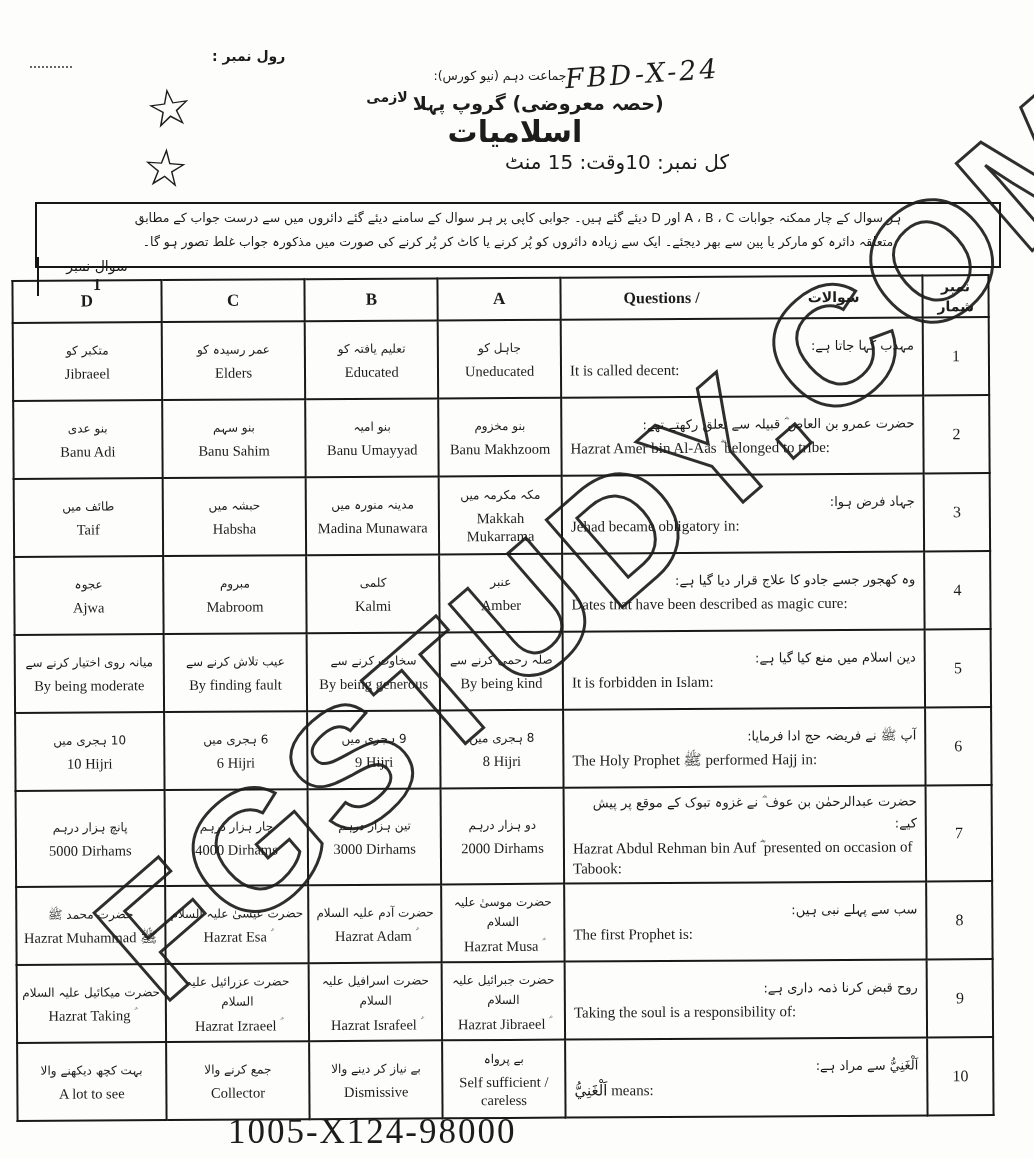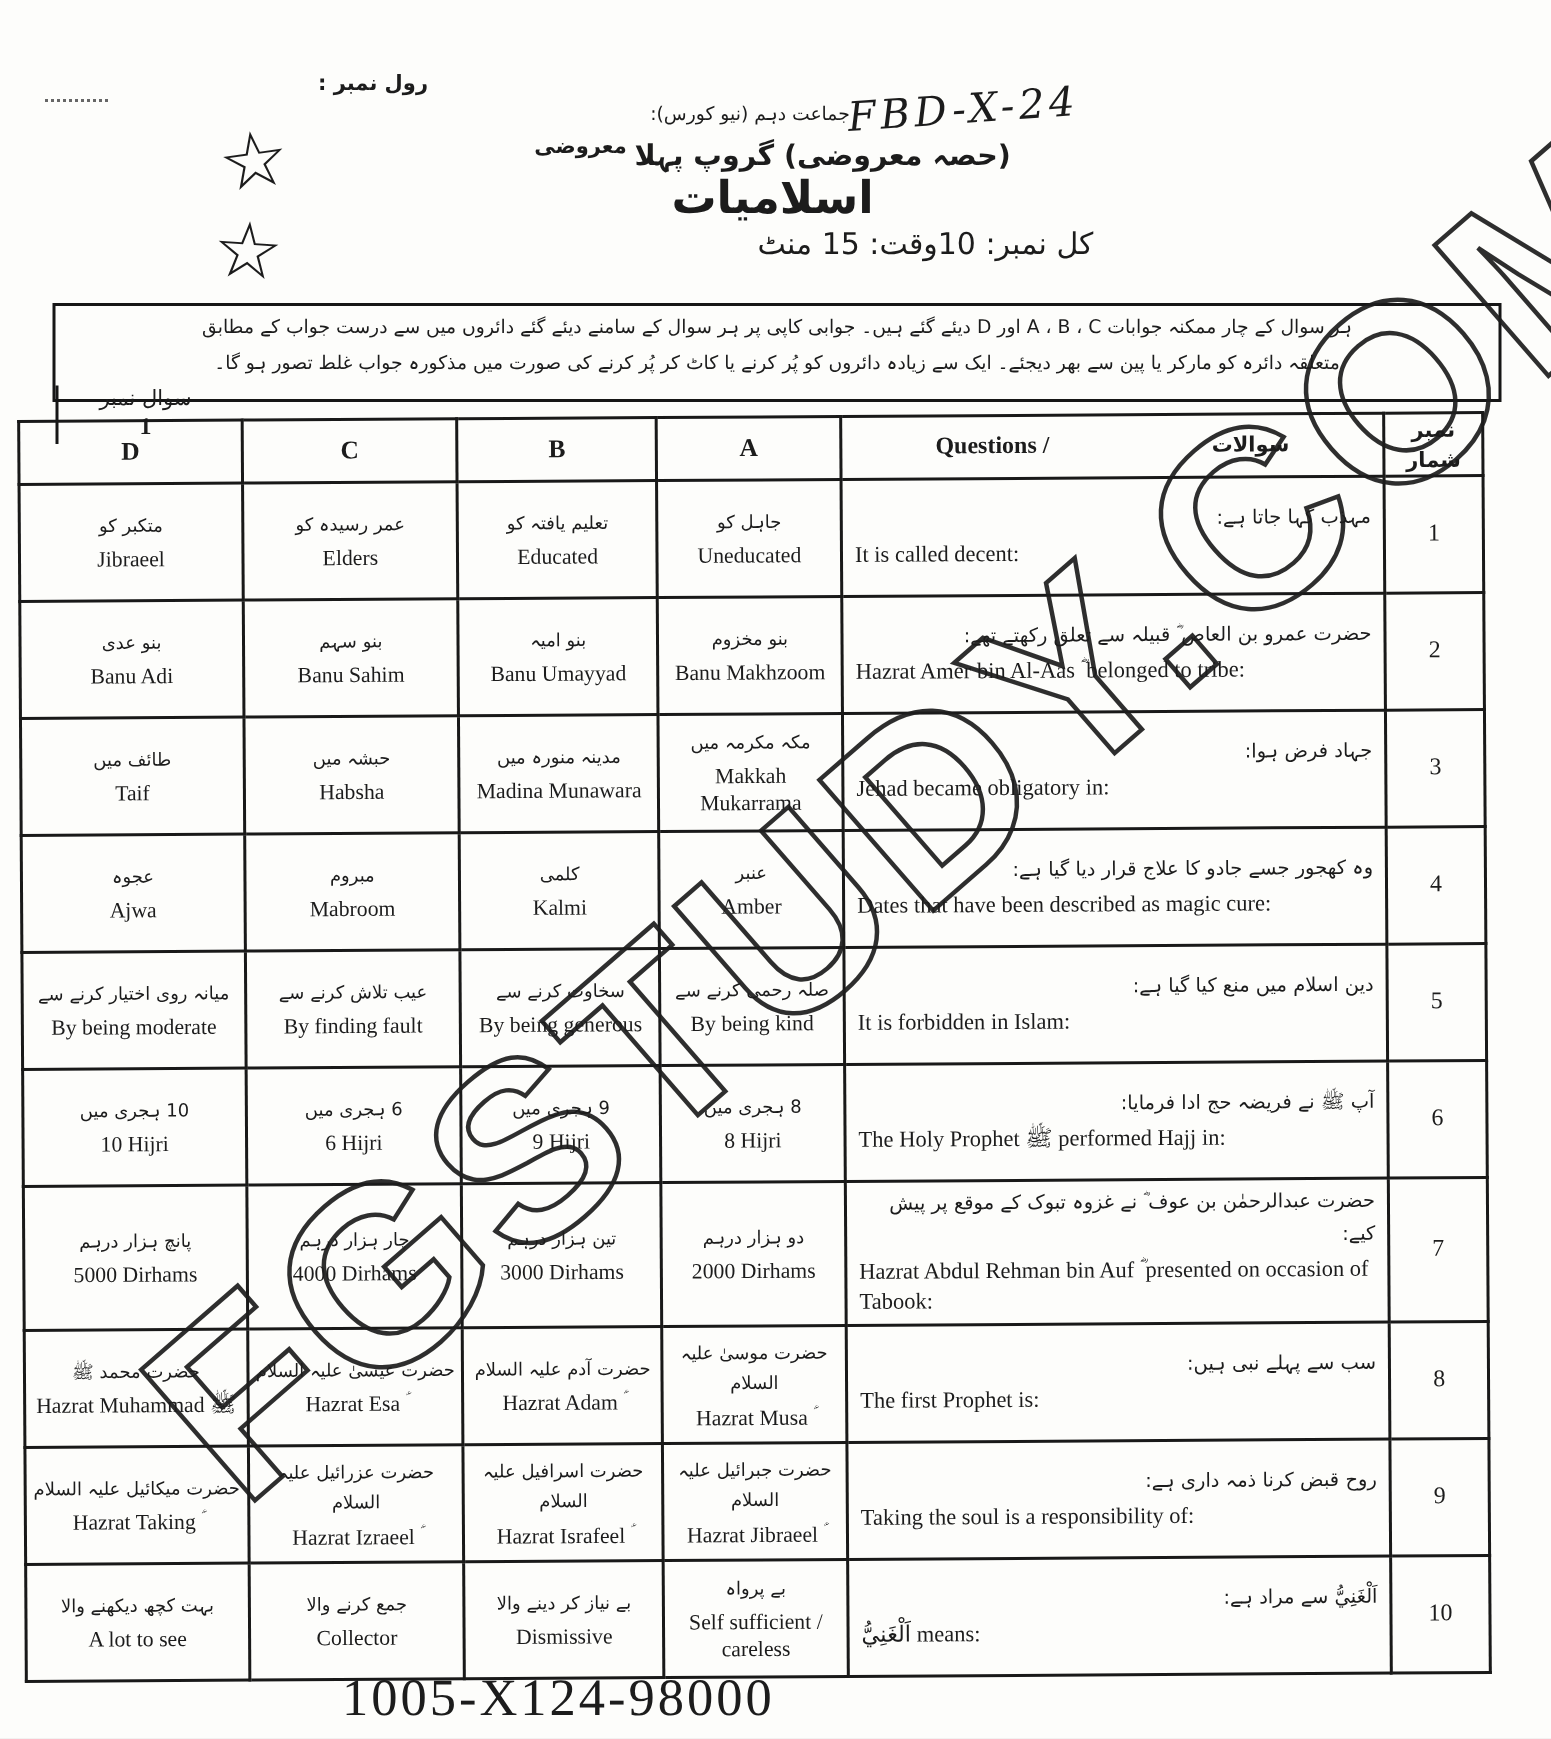--- a/index.html
+++ b/index.html
@@ -90,21 +90,21 @@
 
   <div class="dash"></div>
   <div class="roll ur">رول نمبر :</div>
   <div class="star star1">☆</div>
   <div class="star star2">☆</div>
 
   <div class="class-line ur">جماعت دہم (نیو کورس):</div>
 
   <div class="title-line ur">
     <span class="mid">(حصہ معروضی) گروپ پہلا</span>
-    <span class="small">معروضی</span>
+    <span class="small">لازمی</span>
     <span class="big">اسلامیات</span>
   </div>
 
   <div class="hand-code">FBD-X-24</div>
 
 
   <div class="time-line">
     <span class="ur">وقت: 15 منٹ</span>
     <span class="ur">کل نمبر: 10</span>
   </div>

